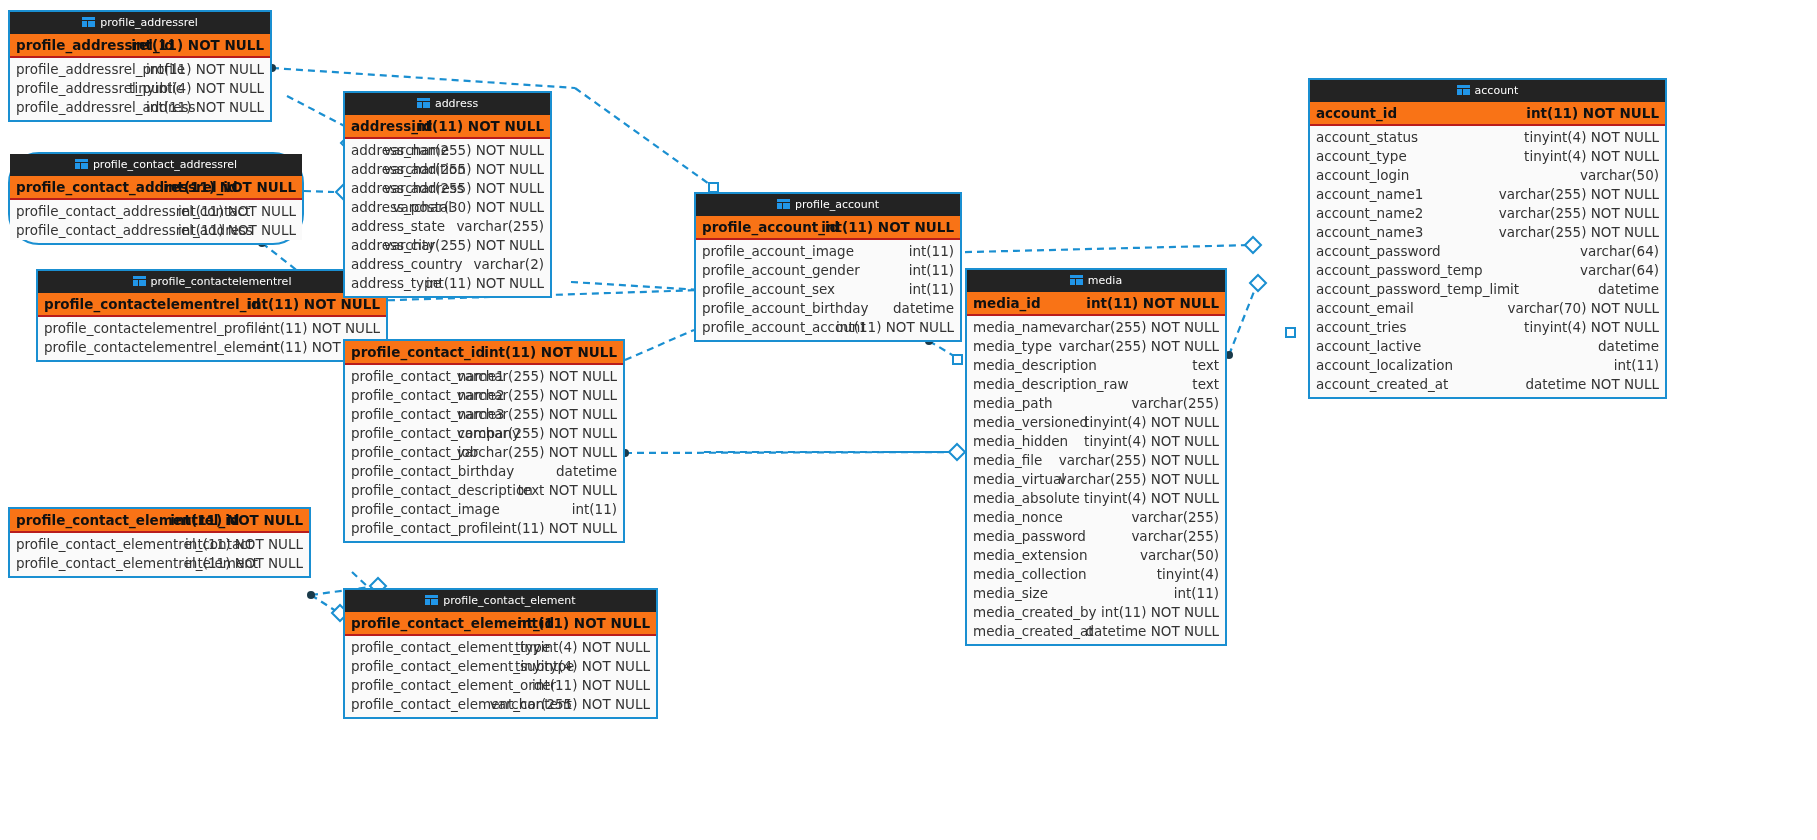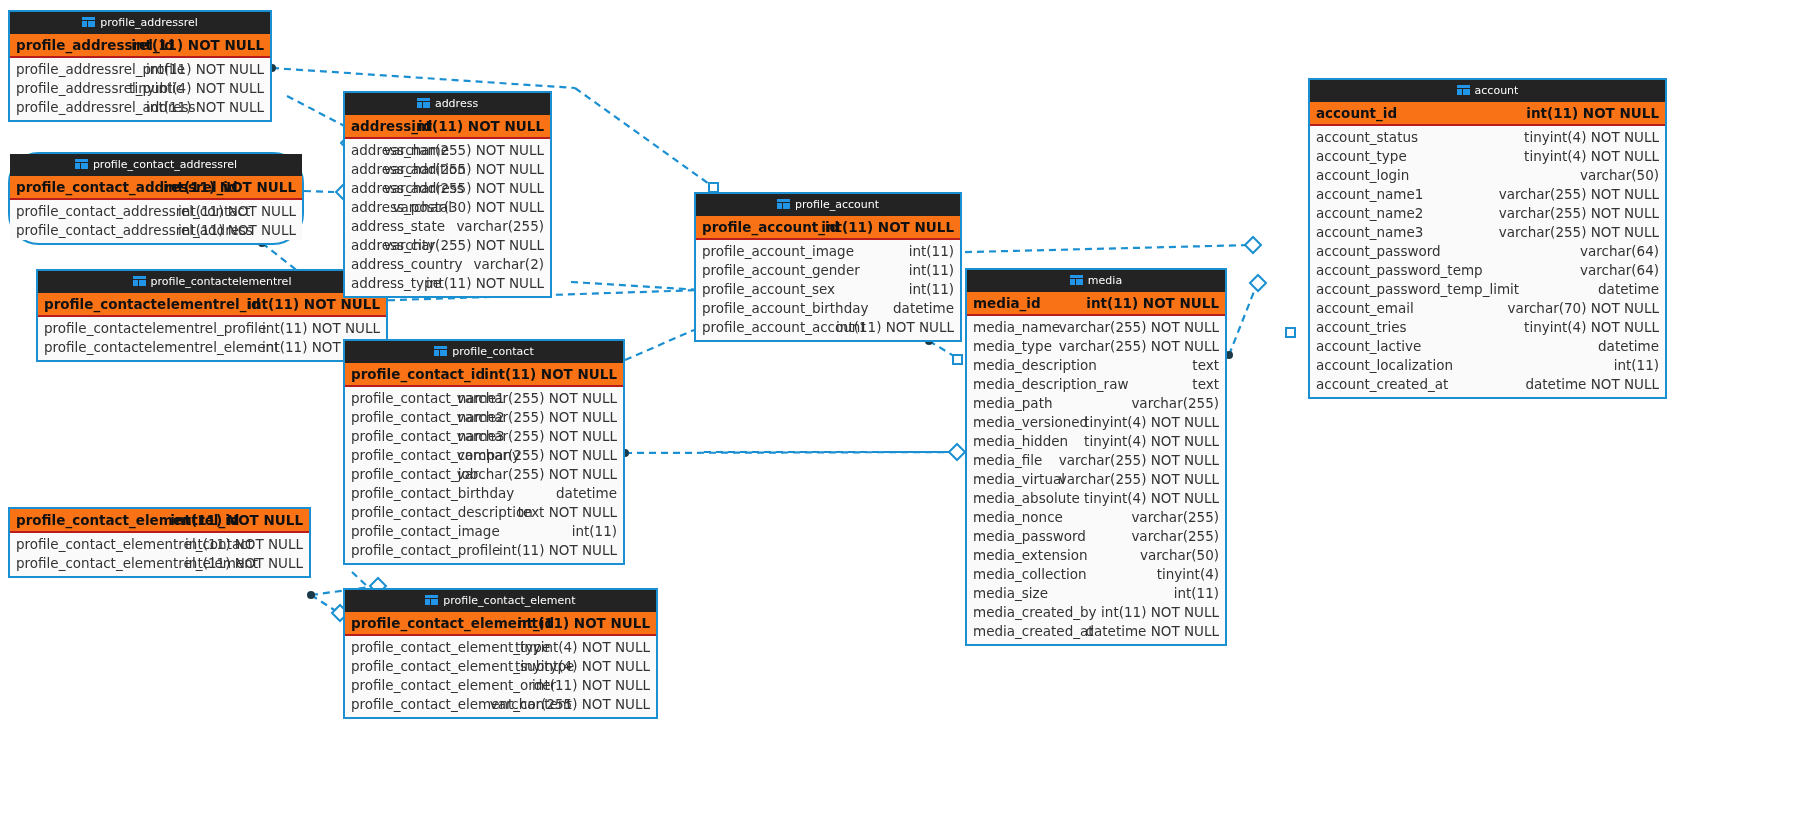--- a/index.html
+++ b/index.html
@@ -232,21 +232,20 @@
           <span class="fname">address_country</span>
           <span class="ftype">varchar(2)</span>
         </div>
         <div class="row">
           <span class="fname">address_type</span>
           <span class="ftype">int(11) NOT NULL</span>
         </div>
       </div>
     </div>
     <div class="tbl" style="left: 343px; top: 339px; width: 282px;">
-      <div class="tbl-head"><span class="ticon"><i class="r1"></i><i class="c1"></i><i class="c2"></i></span><span class="tname">profile_contact</span></div>
       <div class="pk-row">
         <span class="fname">profile_contact_id</span>
         <span class="ftype">int(11) NOT NULL</span>
       </div>
       <div class="rows-wrap">
         <div class="row">
           <span class="fname">profile_contact_name1</span>
           <span class="ftype">varchar(255) NOT NULL</span>
         </div>
         <div class="row">

